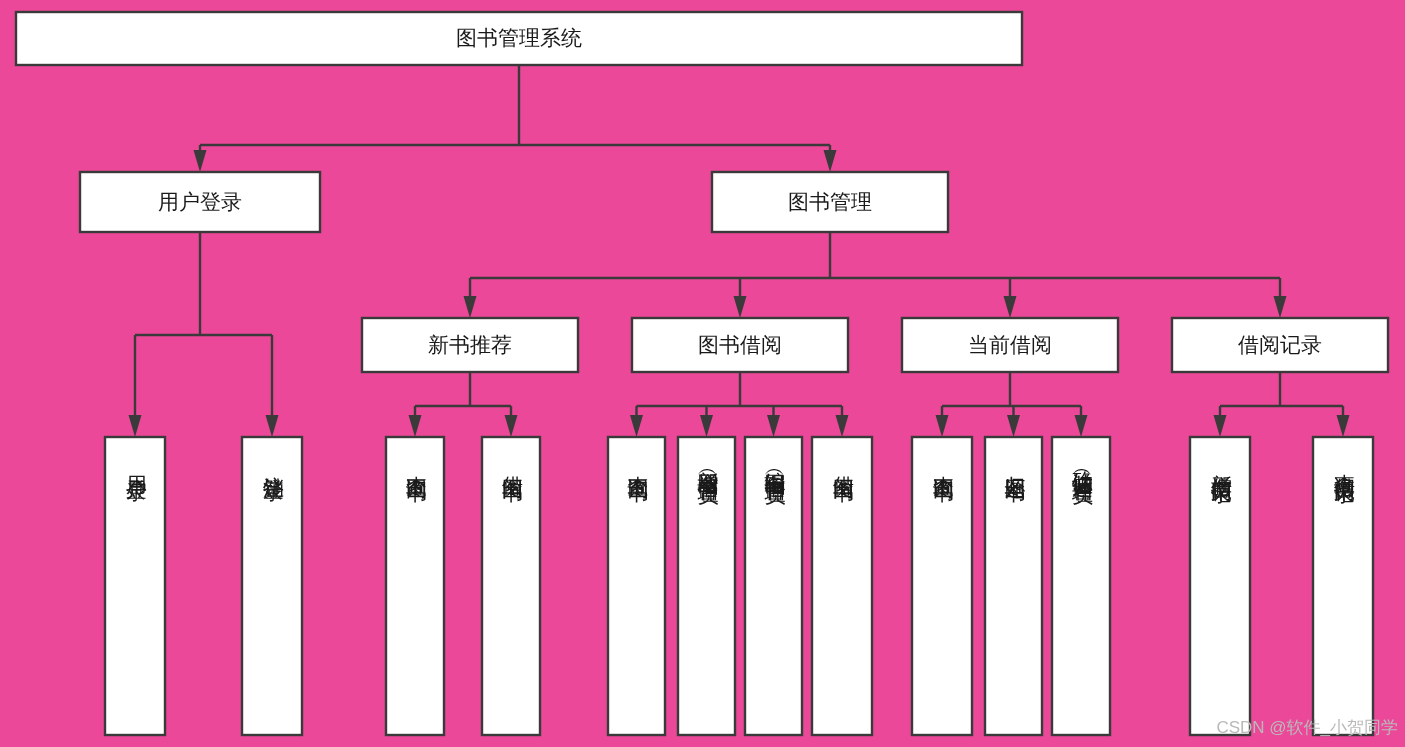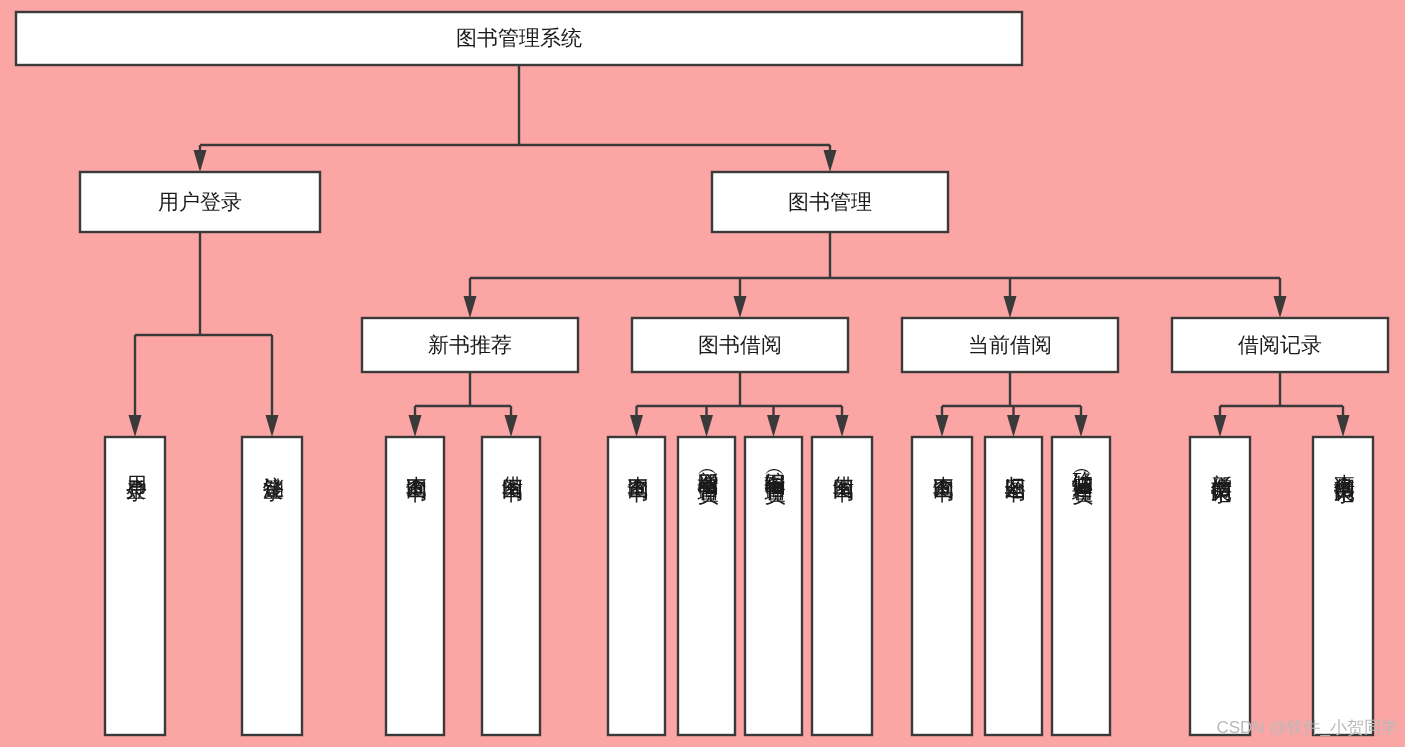--- a/index.html
+++ b/index.html
@@ -11,21 +11,21 @@
   body {
     width: 1405px;
     height: 747px;
     font-family: "Liberation Sans", "DejaVu Sans", sans-serif;
     overflow: hidden;
   }
   #diagram-root {
     position: relative;
     width: 1405px;
     height: 747px;
-    background: #fca5a5;
+    background: #ec4899;
   }
   svg#tree-svg {
     position: absolute;
     left: 0;
     top: 0;
     width: 1405px;
     height: 747px;
     display: block;
   }
   .node-box {

